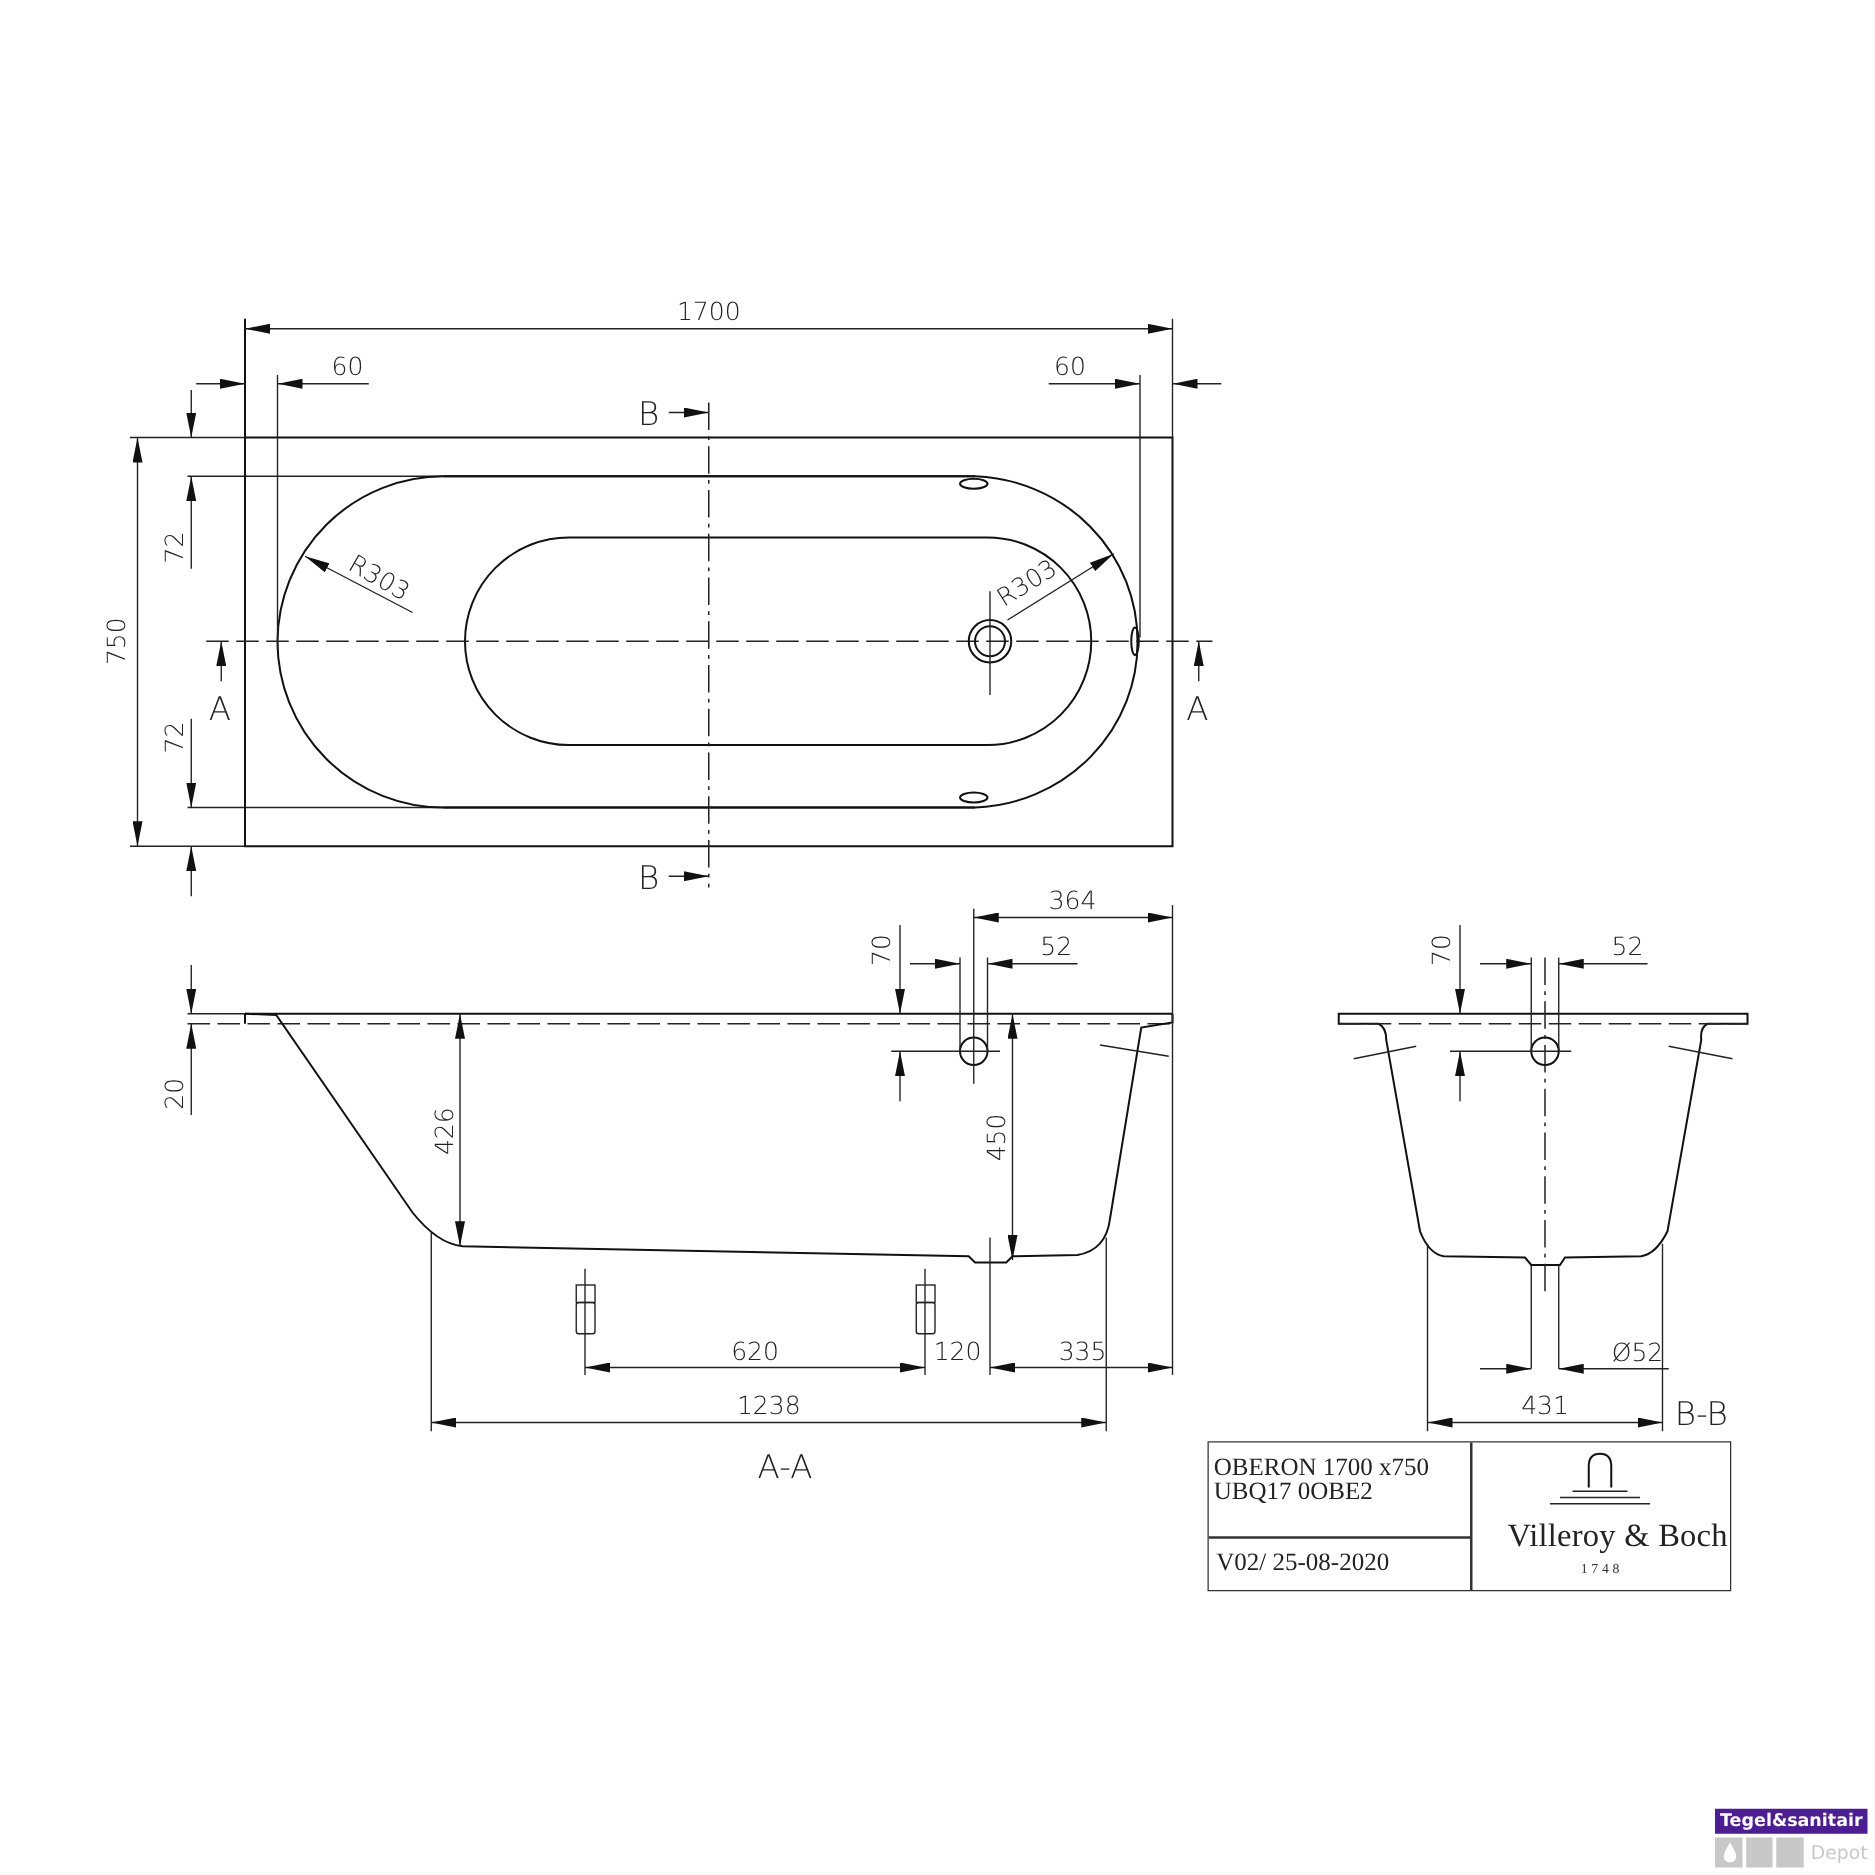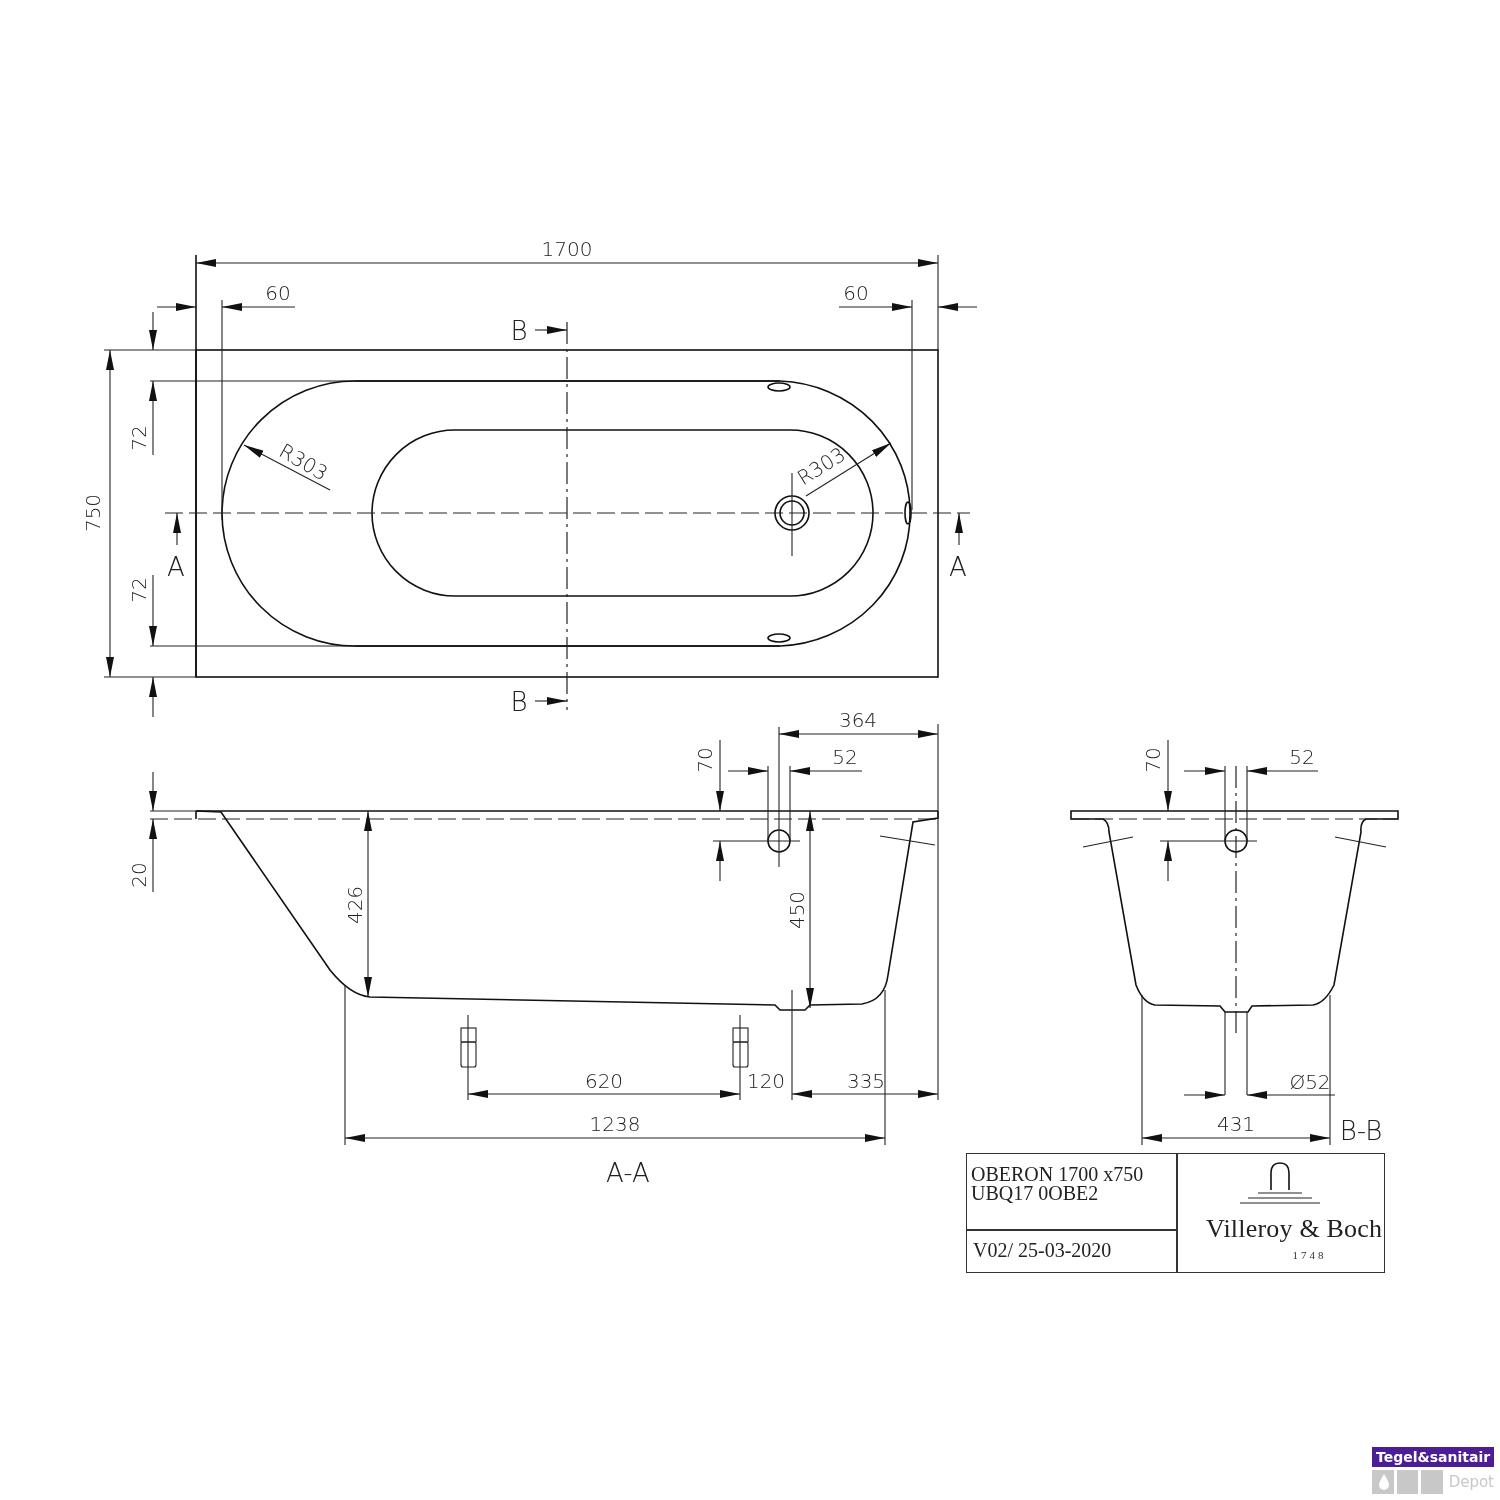--- a/index.html
+++ b/index.html
@@ -10,21 +10,21 @@
   .dash { stroke:#222; stroke-width:1.2; fill:none; stroke-dasharray:18 6; }
   .dashdot { stroke:#222; stroke-width:1.2; fill:none; stroke-dasharray:22 5 3 5; }
   .arrow { fill:#111; stroke:none; }
   .dim { font-family:"DejaVu Sans", sans-serif; font-size:20px; fill:#222; font-weight:300; }
   .sect { font-family:"DejaVu Sans", sans-serif; font-size:26px; fill:#222; font-weight:300; }
   .tb-text { position:absolute; font-family:"Liberation Serif", serif; font-size:20px; color:#222; }
   .titleblock { position:absolute; left:966px; top:1153px; width:419px; height:120px; border:1.5px solid #333; box-sizing:border-box; }
   .tb-div-v { position:absolute; left:209px; top:0; width:1.5px; height:100%; background:#333; }
   .tb-div-h { position:absolute; left:0; top:75px; width:209px; height:1.5px; background:#333; }
   .brand { position:absolute; left:212px; top:60px; width:205px; text-align:left; font-family:"Liberation Serif", serif; font-size:26px; color:#222; letter-spacing:0.2px;margin-left:27px; }
-  .brand-year { position:absolute; left:212px; top:95px; width:205px; text-align:center; font-family:"Liberation Serif", serif; font-size:11px; color:#333; letter-spacing:3px;padding-left:28px; }
+  .brand-year { position:absolute; left:212px; top:95px; width:205px; text-align:center; font-family:"Liberation Serif", serif; font-size:11px; color:#333; letter-spacing:3px; }
   .watermark { position:absolute; left:1372px; top:1447px; width:122px; }
   .wm-top { background:#4c1d95; color:#fff; font-family:"DejaVu Sans", sans-serif; font-weight:bold; font-size:14px; padding:1px 4px; height:18px; line-height:18px; }
   .wm-row { display:flex; gap:3px; margin-top:3px; align-items:center;text-align:right; }
   .wm-box { width:24px; height:24px; background:#c8c8c8; position:relative; }
   .wm-depot { color:#c8c8c8; font-family:"DejaVu Sans", sans-serif; font-size:15px; margin-left:3px; }
 </style>
 </head>
 <body>
 
 <svg width="1500" height="1500" viewBox="0 0 1500 1500">
@@ -209,21 +209,21 @@
     <line x1="1248" y1="1198" x2="1312" y2="1198" class="thin"></line>
     <line x1="1240" y1="1203" x2="1320" y2="1203" class="thin"></line>
   </g>
 </svg>
 
 <div class="titleblock">
   <div class="tb-div-v"></div>
   <div class="tb-div-h"></div>
   <div class="tb-text" style="left:4px; top:9px;">OBERON 1700 x750</div>
   <div class="tb-text" style="left:4px; top:28px;">UBQ17 0OBE2</div>
-  <div class="tb-text" style="left:6px; top:85px;">V02/ 25-03-2020</div>
+  <div class="tb-text" style="left:6px; top:85px;">V02/ 25-08-2020</div>
   <div class="brand">Villeroy &amp; Boch</div>
   <div class="brand-year">1748</div>
 </div>
 
 <div class="watermark">
   <div class="wm-top">Tegel&amp;sanitair</div>
   <div class="wm-row">
     <div class="wm-box">
       <svg width="24" height="24" viewBox="0 0 24 24">
           <path d="M12,4 Q17,12 17,15 A5,5 0 0 1 7,15 Q7,12 12,4 Z" fill="#fff"></path>

